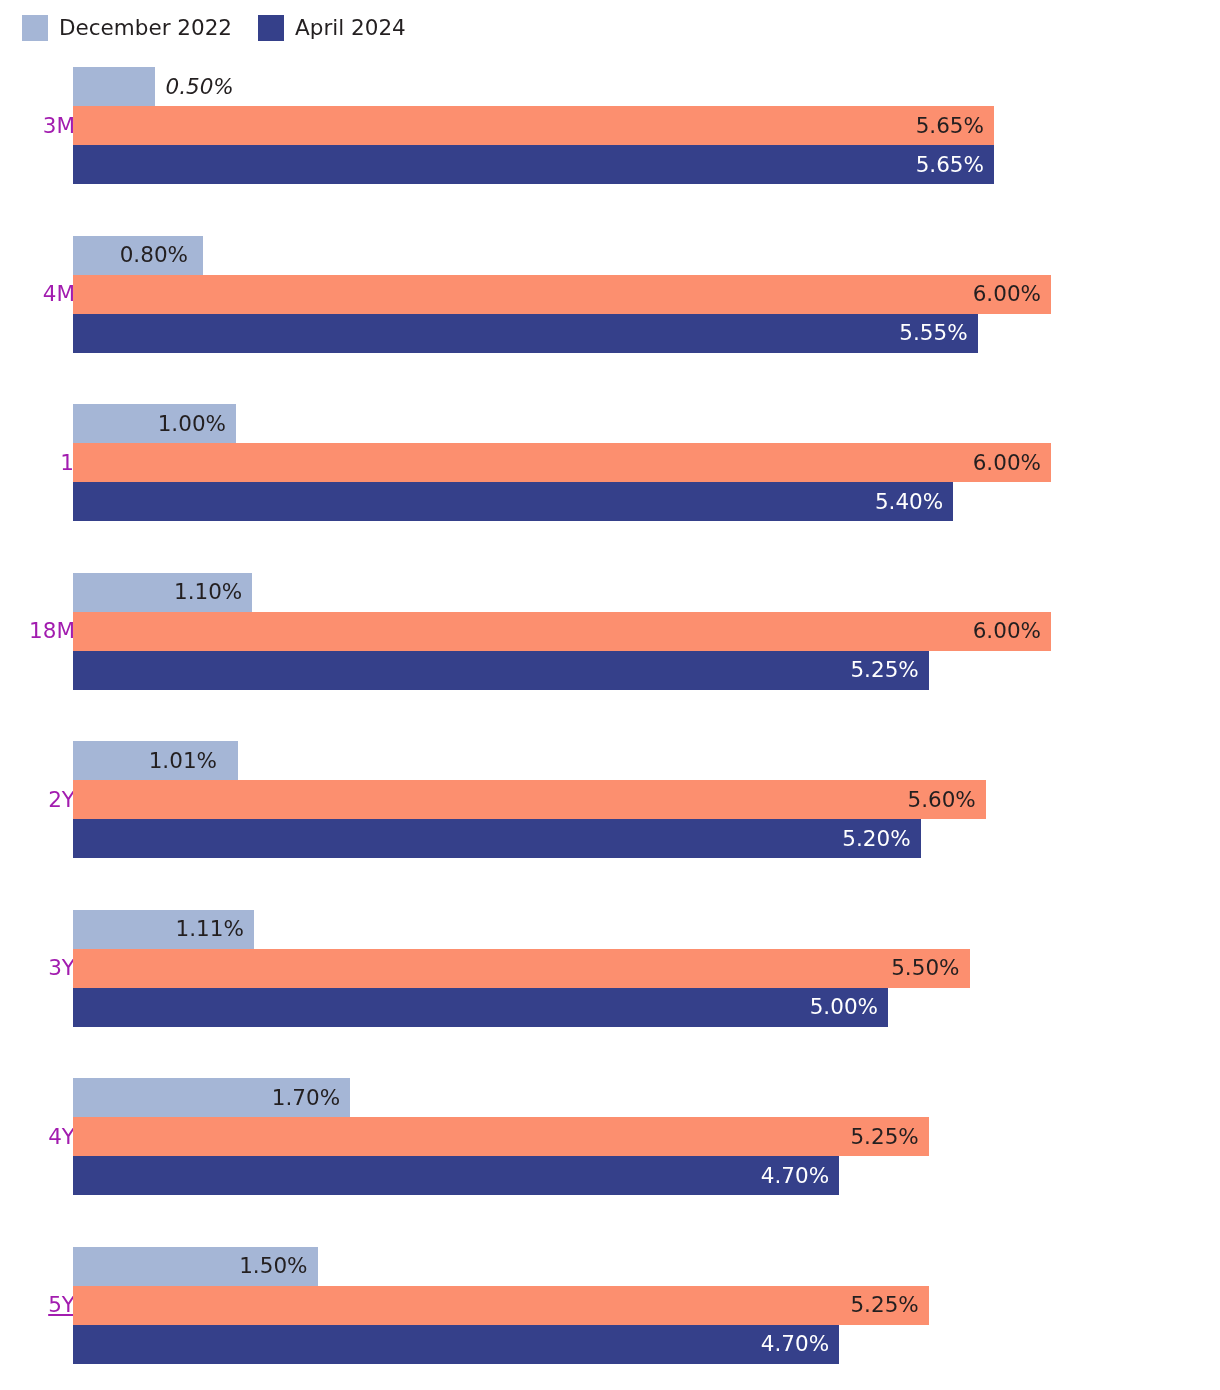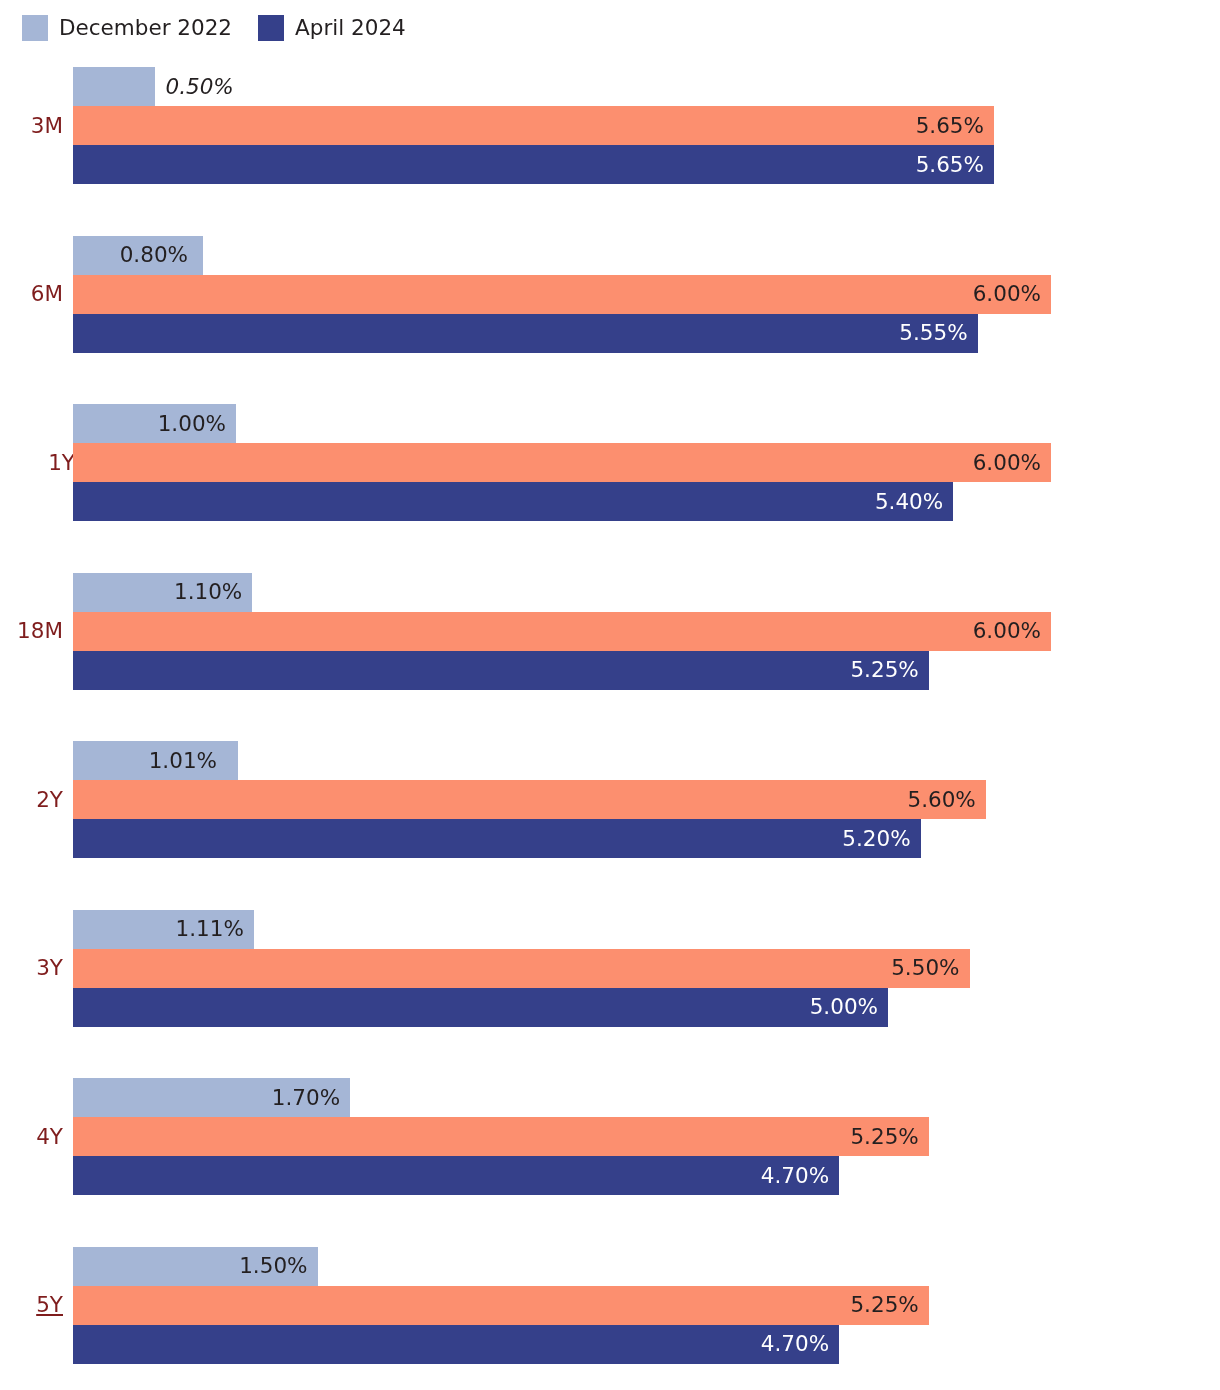--- a/index.html
+++ b/index.html
@@ -59,25 +59,25 @@
   }
 
   .bar-group {
     position: absolute;
     left: 0;
     width: 1220px;
   }
 
   .group-label {
     position: absolute;
-    left: 0;
+    left: 12px;
     width: 63px;
     text-align: right;
     font-size: 21.5px;
-    color: #7f1d1d;
+    color: #a21caf;
     line-height: 1;
     white-space: nowrap;
   }
 
   .bar-row {
     position: absolute;
     left: 73px;
     height: 39px;
   }
   .bar-rect {
@@ -132,21 +132,21 @@
         <div class="bar-row" style="top: 39px; width: 920.95px;">
           <div class="bar-rect" style="width: 920.95px; background: rgb(252, 143, 111);"></div>
           <span class="bar-value inside v-dark">5.65%</span>
         </div>
         <div class="bar-row" style="top: 78px; width: 920.95px;">
           <div class="bar-rect" style="width: 920.95px; background: rgb(53, 64, 138);"></div>
           <span class="bar-value inside v-light">5.65%</span>
         </div>
       </div>
       <div class="bar-group" style="top: 235.5px; height: 117px;">
-        <div class="group-label" style="top: 47.5px;">6M</div>
+        <div class="group-label" style="top: 47.5px;">4M</div>
         <div class="bar-row" style="top: 0px; width: 125px;">
           <div class="bar-rect" style="width: 130.4px; background: rgb(165, 182, 214);"></div>
           <span class="bar-value inside v-dark">0.80%</span>
         </div>
         <div class="bar-row" style="top: 39px; width: 978px;">
           <div class="bar-rect" style="width: 978px; background: rgb(252, 143, 111);"></div>
           <span class="bar-value inside v-dark">6.00%</span>
         </div>
         <div class="bar-row" style="top: 78px; width: 904.65px;">
           <div class="bar-rect" style="width: 904.65px; background: rgb(53, 64, 138);"></div>

